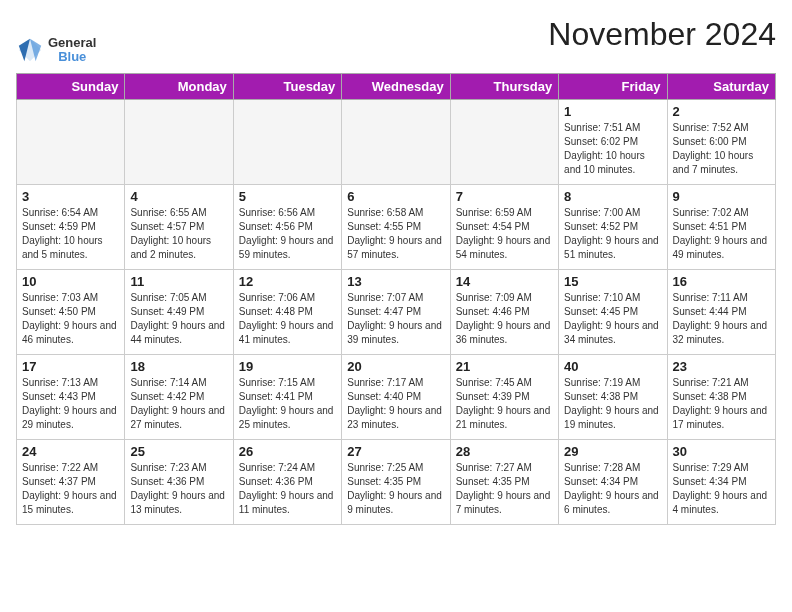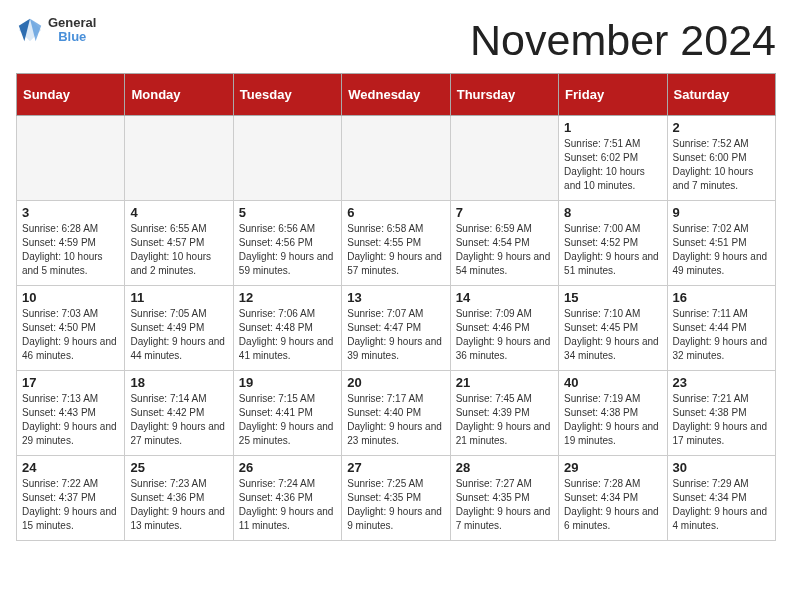--- a/index.html
+++ b/index.html
@@ -13,56 +13,57 @@
     .header {
       display: flex;
       align-items: flex-start;
       justify-content: space-between;
       margin-bottom: 8px;
     }
     .logo {
       display: flex;
       align-items: center;
       gap: 4px;
+      margin-top: 20px;
     }
     .logo-text {
       display: flex;
       flex-direction: column;
       font-size: 13px;
       font-weight: bold;
       line-height: 1.1;
     }
     .logo-general { color: #333; }
     .logo-blue { color: #4a90d9; text-align: center; }
     .logo-icon {
       width: 28px;
       height: 28px;
     }
     .title-area {
       text-align: right;
     }
     .month-title {
-      font-size: 43px;
+      font-size: 32px;
       font-weight: normal;
       color: #222;
     }
     .location {
       font-size: 15px;
       color: #444;
     }
     .calendar {
       width: 100%;
       border-collapse: collapse;
       table-layout: fixed;
     }
     .calendar th {
-      background-color: #b91c1c;
+      background-color: #a21caf;
       color: #fff;
-      text-align: left;
-      padding: 13px 6px;
+      text-align: right;
+      padding: 5px 6px;
       font-size: 13px;
       font-weight: bold;
       border: 1px solid #aaa;
     }
     .calendar td {
       vertical-align: top;
       border: 1px solid #ccc;
       padding: 4px 5px;
       font-size: 10.5px;
       color: #333;
@@ -133,21 +134,21 @@
         <td>
           <span class="day-number">2</span>
           <div class="day-info">Sunrise: 7:52 AM
 Sunset: 6:00 PM
 Daylight: 10 hours and 7 minutes.</div>
         </td>
       </tr>
       <tr>
         <td>
           <span class="day-number">3</span>
-          <div class="day-info">Sunrise: 6:28 AM
+          <div class="day-info">Sunrise: 6:54 AM
 Sunset: 4:59 PM
 Daylight: 10 hours and 5 minutes.</div>
         </td>
         <td>
           <span class="day-number">4</span>
           <div class="day-info">Sunrise: 6:55 AM
 Sunset: 4:57 PM
 Daylight: 10 hours and 2 minutes.</div>
         </td>
         <td>

